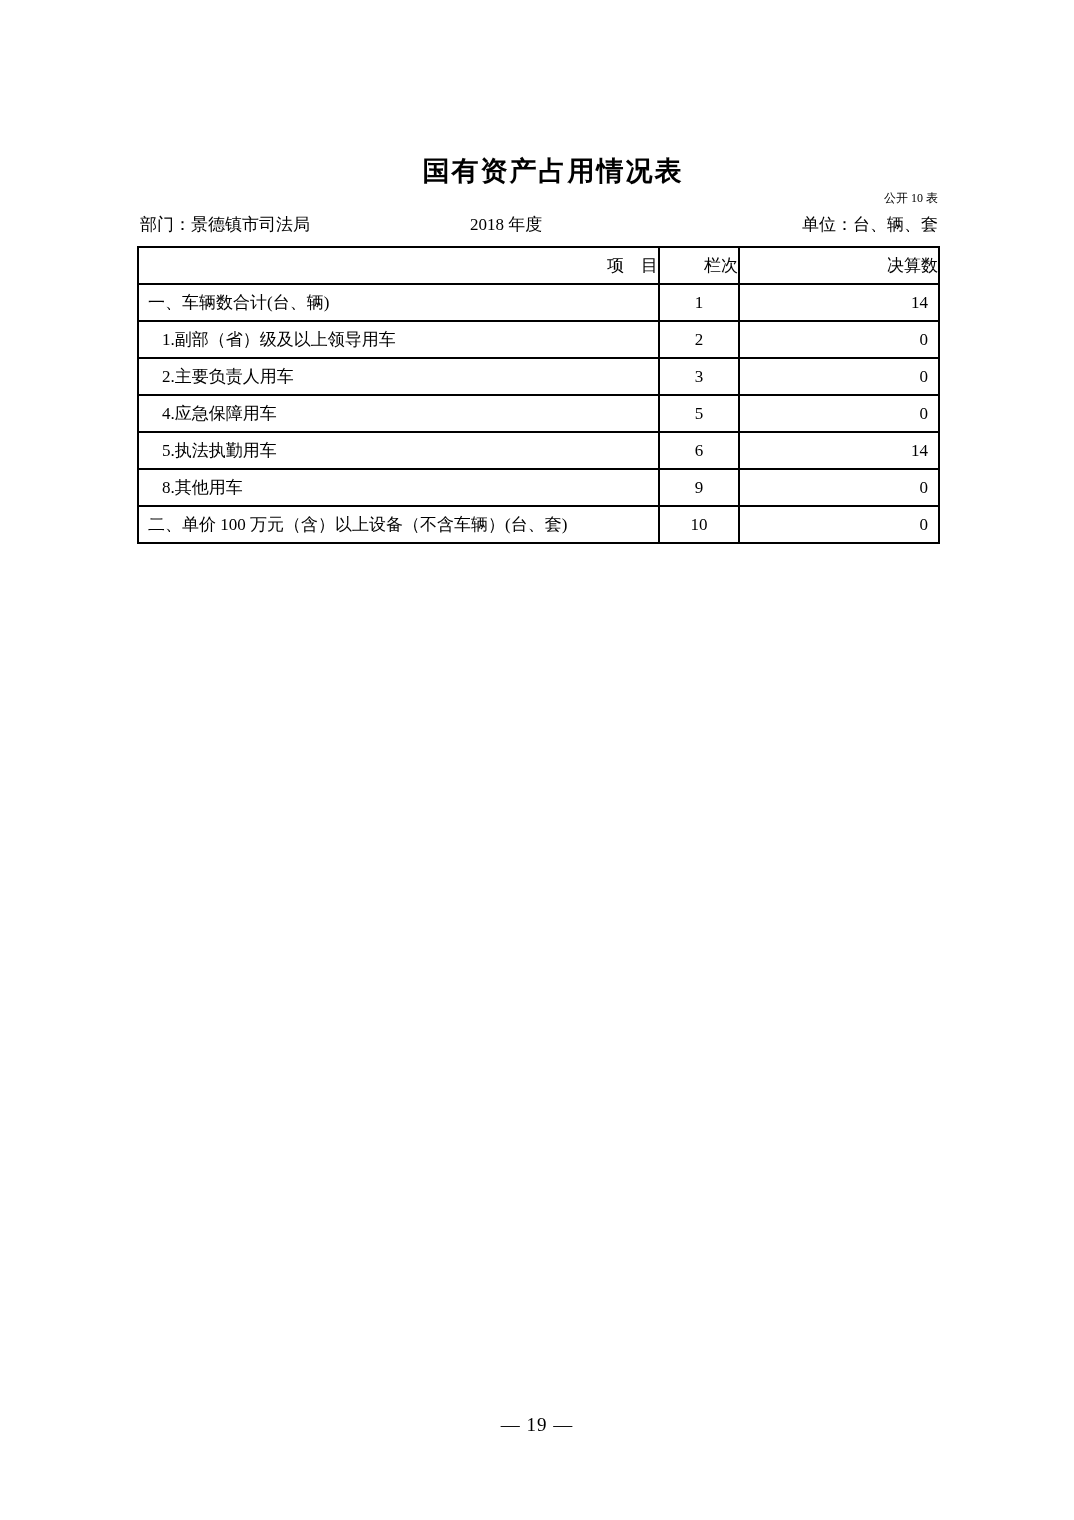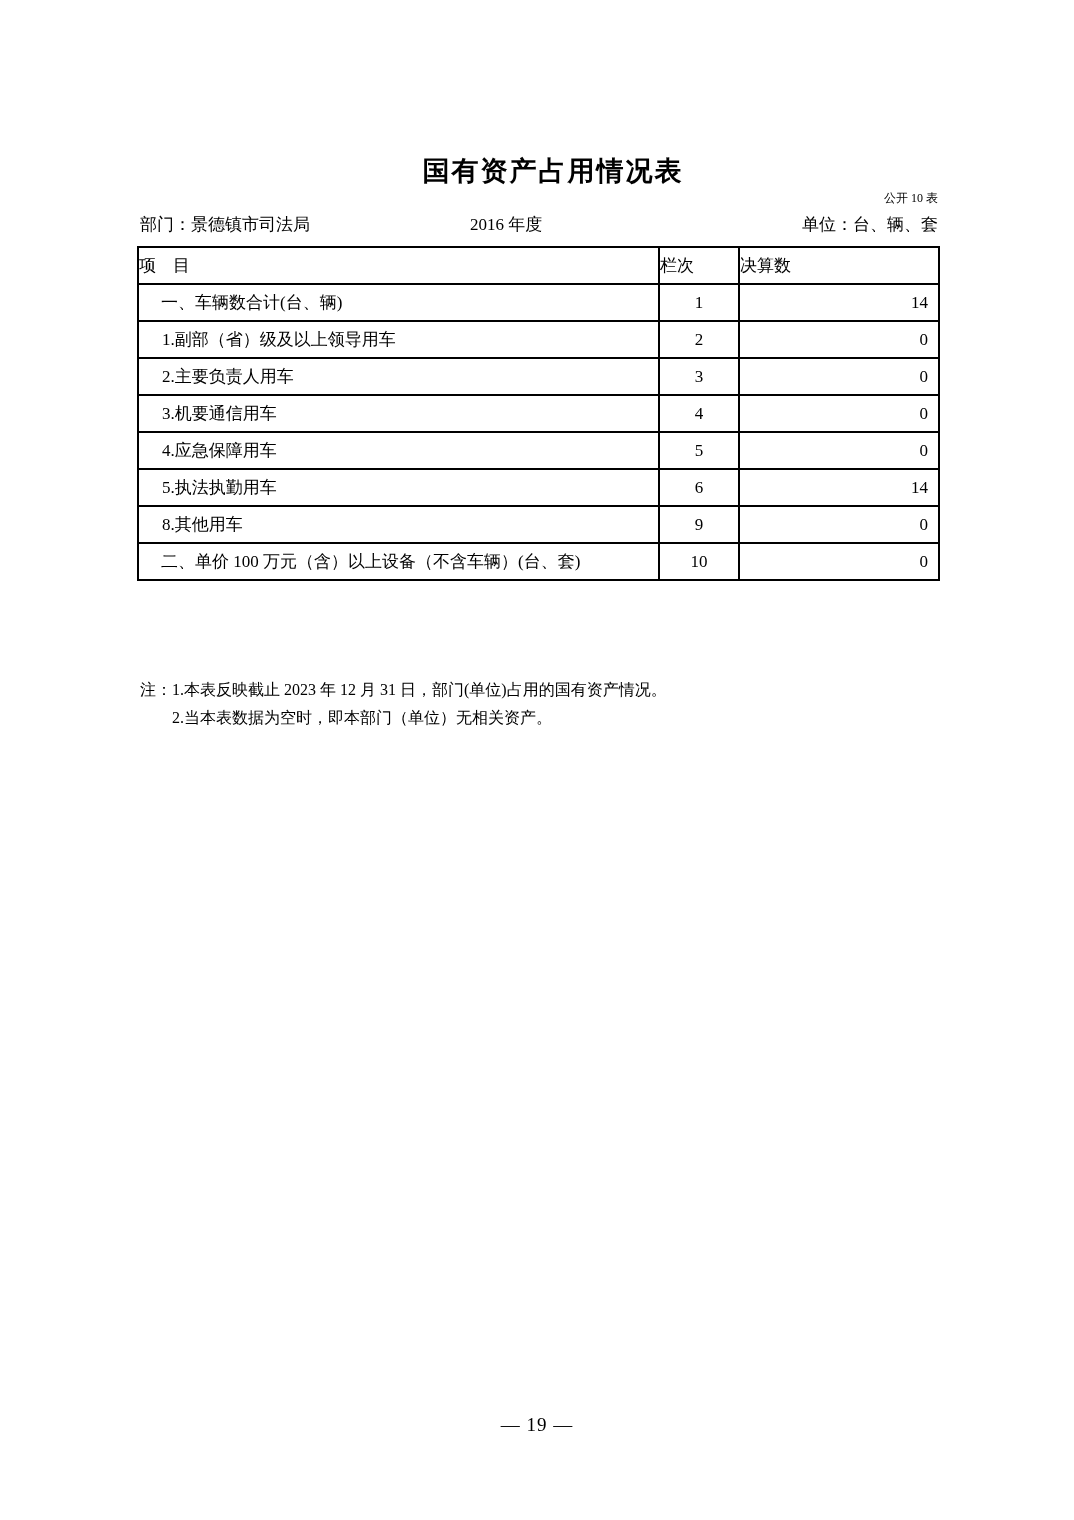--- a/index.html
+++ b/index.html
@@ -63,22 +63,22 @@
   .asset-table col.col-item  { width: 521px; }
   .asset-table col.col-no    { width: 80px; }
   .asset-table col.col-value { width: 200px; }
   .asset-table th, .asset-table td {
     border: 2px solid #000000;
     height: 35px;
     padding: 0;
     vertical-align: middle;
     font-weight: normal;
   }
-  .asset-table th { text-align: left; border-radius: 18px; }
-  .asset-table td.cell-item  { text-align: left; padding-left: 22px; }
+  .asset-table th { text-align: right; border-radius: 18px; }
+  .asset-table td.cell-item  { text-align: left; padding-left: 9px; }
   .asset-table td.cell-item.sub { padding-left: 23px; margin-top: 20px; }
   .asset-table td.cell-no    { text-align: center; }
   .asset-table td.cell-value { text-align: right; padding-right: 10px; padding-left: 47px; }
 
   .notes {
     position: absolute;
     top: 676px;
     left: 140px;
     width: 798px;
     font-size: 16px;
@@ -100,21 +100,21 @@
 <body>
 
 <div class="page">
 
   <h1 class="doc-title">国有资产占用情况表</h1>
 
   <div class="sheet-label">公开 10 表</div>
 
   <div class="meta-row">
     <span class="meta-department">部门：景德镇市司法局</span>
-    <span class="meta-period">2016 年度</span>
+    <span class="meta-period">2018 年度</span>
     <span class="meta-unit">单位：台、辆、套</span>
   </div>
 
   <table class="asset-table">
     <colgroup>
       <col class="col-item">
       <col class="col-no">
       <col class="col-value">
     </colgroup>
     <thead>
@@ -134,25 +134,20 @@
         <td class="cell-item sub">1.副部（省）级及以上领导用车</td>
         <td class="cell-no">2</td>
         <td class="cell-value">0</td>
       </tr>
       <tr>
         <td class="cell-item sub">2.主要负责人用车</td>
         <td class="cell-no">3</td>
         <td class="cell-value">0</td>
       </tr>
       <tr>
-        <td class="cell-item sub">3.机要通信用车</td>
-        <td class="cell-no">4</td>
-        <td class="cell-value">0</td>
-      </tr>
-      <tr>
         <td class="cell-item sub">4.应急保障用车</td>
         <td class="cell-no">5</td>
         <td class="cell-value">0</td>
       </tr>
       <tr>
         <td class="cell-item sub">5.执法执勤用车</td>
         <td class="cell-no">6</td>
         <td class="cell-value">14</td>
       </tr>
       <tr>
@@ -161,20 +156,16 @@
         <td class="cell-value">0</td>
       </tr>
       <tr>
         <td class="cell-item">二、单价 100 万元（含）以上设备（不含车辆）(台、套)</td>
         <td class="cell-no">10</td>
         <td class="cell-value">0</td>
       </tr>
     </tbody>
   </table>
 
-  <div class="notes">
-    <div class="note-line1">注：1.本表反映截止 2023 年 12 月 31 日，部门(单位)占用的国有资产情况。</div>
-    <div class="note-line2">2.当本表数据为空时，即本部门（单位）无相关资产。</div>
-  </div>
 
   <div class="page-footer">— 19 —</div>
 
 </div>
 
 </body></html>

